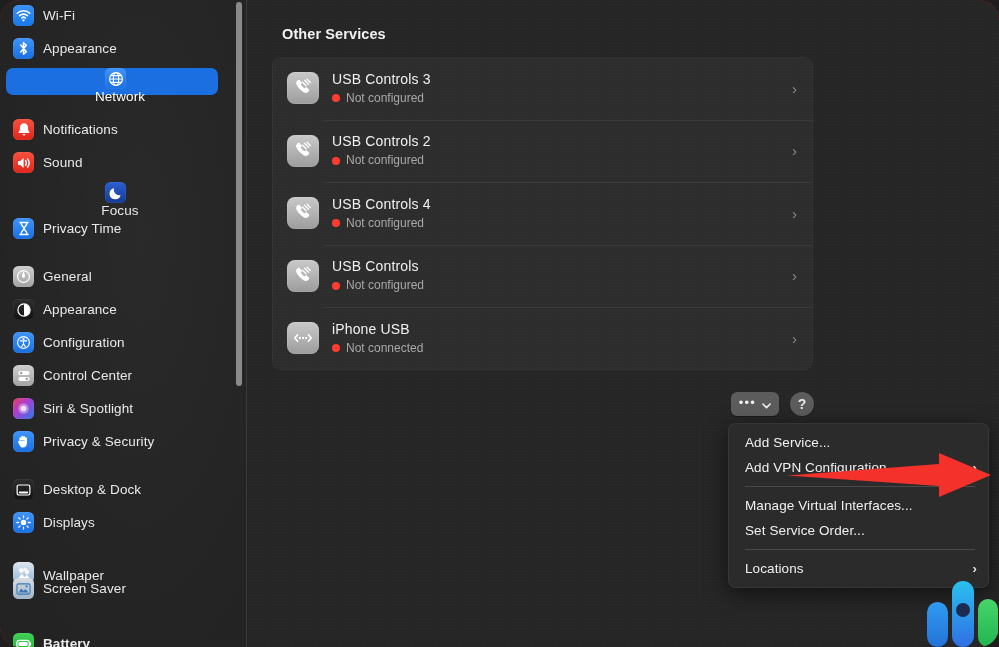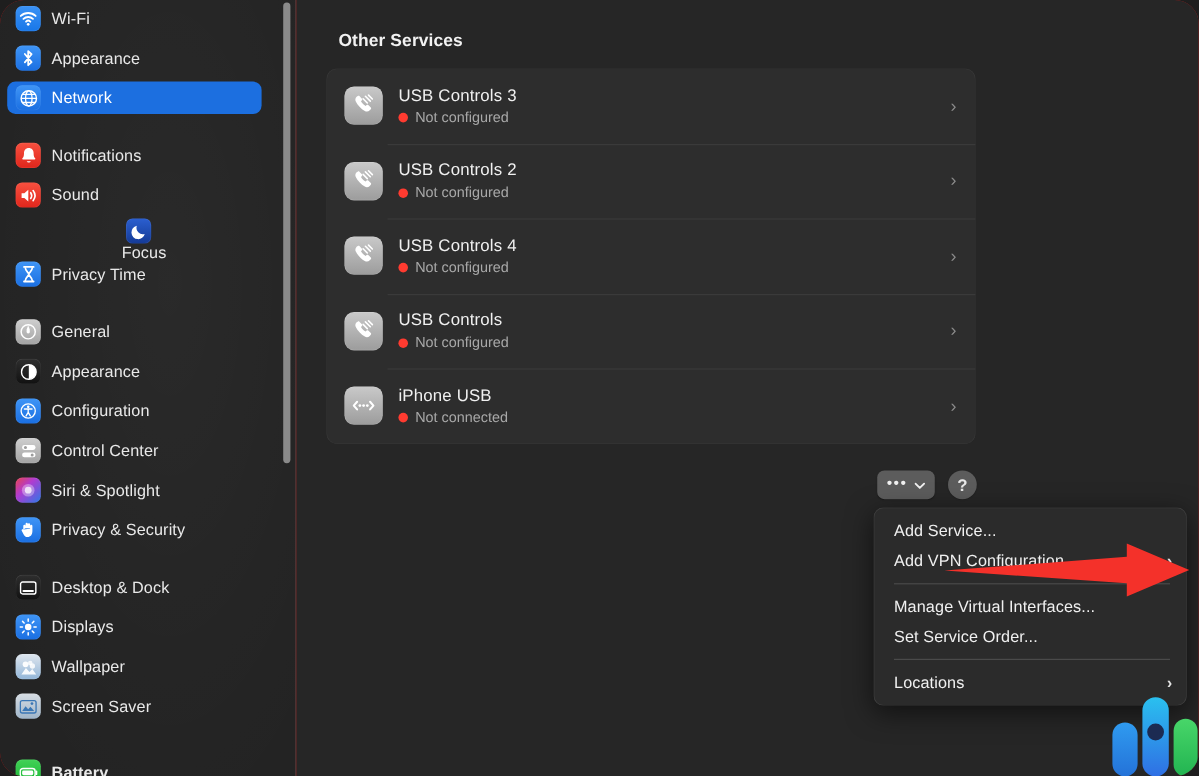--- a/index.html
+++ b/index.html
@@ -336,21 +336,21 @@
           <div class="side-label">Wi-Fi</div>
         </div>
         <div class="side-row" style="top: 35px;">
           <div class="side-ico g-blue2">
             <svg width="13" height="15" viewBox="0 0 12 16">
               <path d="M3 4.3 L9 11.5 L6 14.2 L6 1.8 L9 4.5 L3 11.7" stroke="#ffffff" stroke-width="1.6" fill="none" stroke-linejoin="round" stroke-linecap="round"></path>
             </svg>
           </div>
           <div class="side-label">Appearance</div>
         </div>
-        <div class="side-row selected" style="top: 68px;">
+        <div class="side-row selected" style="top: 68px; flex-direction: column;">
           <div class="side-ico g-blue2">
             <svg width="16" height="16" viewBox="0 0 16 16">
               <circle cx="8" cy="8" r="6.4" stroke="#ffffff" stroke-width="1.2" fill="none"></circle>
               <ellipse cx="8" cy="8" rx="2.7" ry="6.4" stroke="#ffffff" stroke-width="1.1" fill="none"></ellipse>
               <path d="M1.6 8h12.8M2.6 4.6h10.8M2.6 11.4h10.8" stroke="#ffffff" stroke-width="1.1" fill="none"></path>
             </svg>
           </div>
           <div class="side-label">Network</div>
         </div>
         <div class="side-row" style="top: 116px;">
@@ -458,21 +458,21 @@
           <div class="side-ico g-blue2">
             <svg width="15" height="15" viewBox="0 0 16 16">
               <circle cx="8" cy="8" r="2.9" fill="#ffffff"></circle>
               <g stroke="#ffffff" stroke-width="1.35" stroke-linecap="round">
                 <path d="M8 .9v2M8 13.1v2M.9 8h2M13.1 8h2M3 3l1.4 1.4M11.6 11.6L13 13M13 3l-1.4 1.4M4.4 11.6L3 13"></path>
               </g>
             </svg>
           </div>
           <div class="side-label">Displays</div>
         </div>
-        <div class="side-row" style="top: 542px;">
+        <div class="side-row" style="top: 556px; align-items: flex-end;">
           <div class="side-ico g-wall">
             <svg width="14" height="14" viewBox="0 0 14 14">
               <circle cx="4.3" cy="4.6" r="2.4" fill="#ffffff" opacity="0.95"></circle>
               <circle cx="8.2" cy="3.6" r="1.9" fill="#ffffff" opacity="0.8"></circle>
               <circle cx="10" cy="6" r="2.2" fill="#ffffff" opacity="0.85"></circle>
               <path d="M0.8 13 L4.6 7.6 L7.6 11 L9.9 8.6 L13.2 13 Z" fill="#ffffff" opacity="0.9"></path>
             </svg>
           </div>
           <div class="side-label">Wallpaper</div>
         </div>

